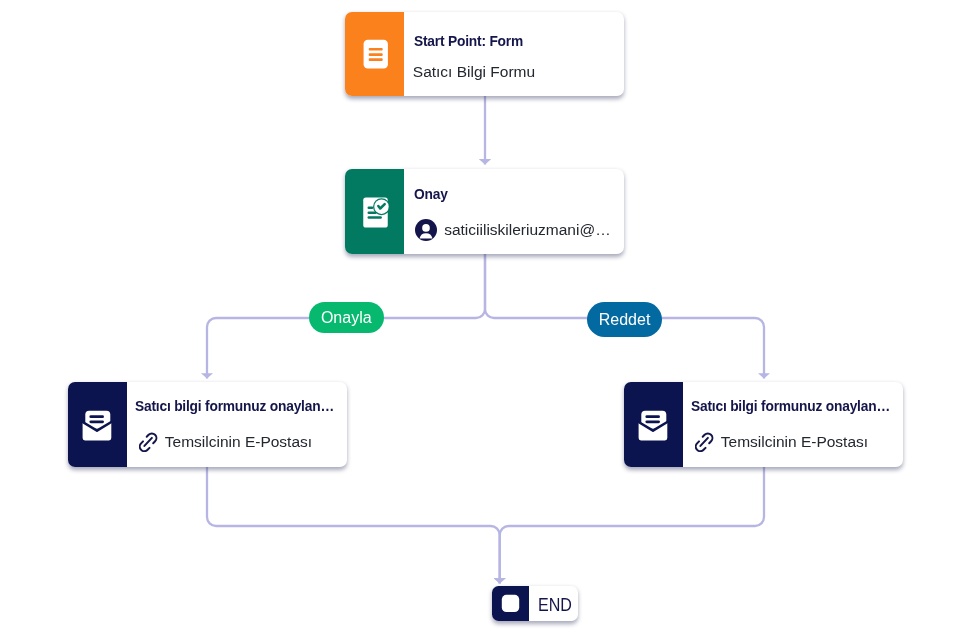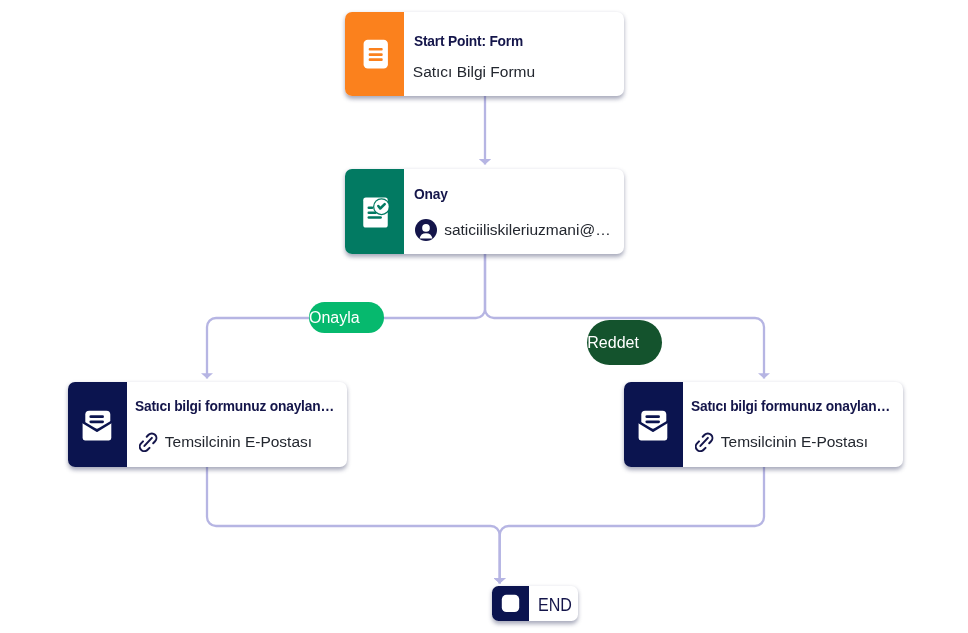--- a/index.html
+++ b/index.html
@@ -16,21 +16,21 @@
              border-radius:7px 0 0 7px;}
   .node-body{position:relative;flex:1 1 auto;}
   .node-title{position:absolute;font-weight:bold;color:#14154a;
               font-size:15px;letter-spacing:-0.22px;white-space:nowrap;line-height:1;
               transform:scaleX(0.918);transform-origin:0 0;}
   .node-sub{position:absolute;color:#23272f;display:flex;align-items:center;
             font-size:15.5px;white-space:nowrap;line-height:1;}
   .node-sub .sub-ico{flex:0 0 auto;display:block;}
 
   .pill{position:absolute;border-radius:999px;color:#fff;display:flex;
-        align-items:center;justify-content:flex-start;font-size:16px;line-height:1;}
+        align-items:center;justify-content:center;font-size:16px;line-height:1;}
 </style>
 </head>
 <body>
 
 <div id="stage">
 
   <svg class="edges" viewBox="0 0 968 633">
     <defs>
       <marker id="ah" viewBox="0 0 5.4 12.4" markerWidth="5.4" markerHeight="12.4" refX="5.4" refY="6.2" orient="auto" markerUnits="userSpaceOnUse">
         <path d="M0 0 L0 12.4 L5.4 6.2 Z" fill="#b6b5e3"></path>
@@ -140,17 +140,17 @@
       </svg>
     </div>
     <div class="node-body">
       <div class="node-title" style="left:9px;top:11px;font-weight:normal;font-size:17.5px;letter-spacing:0;color:#14154a;">END</div>
     </div>
   </div>
 
   <div class="pill" style="left:309px;top:302px;width:74.5px;height:31.2px;background:#06b96e;">
     <span>Onayla</span>
   </div>
-  <div class="pill" style="left:587.3px;top:320px;width:74.5px;height:45px;background:#14532d;">
+  <div class="pill" style="left:587.3px;top:302px;width:74.5px;height:35px;background:#0369a1;">
     <span>Reddet</span>
   </div>
 
 </div>
 
 </body></html>

